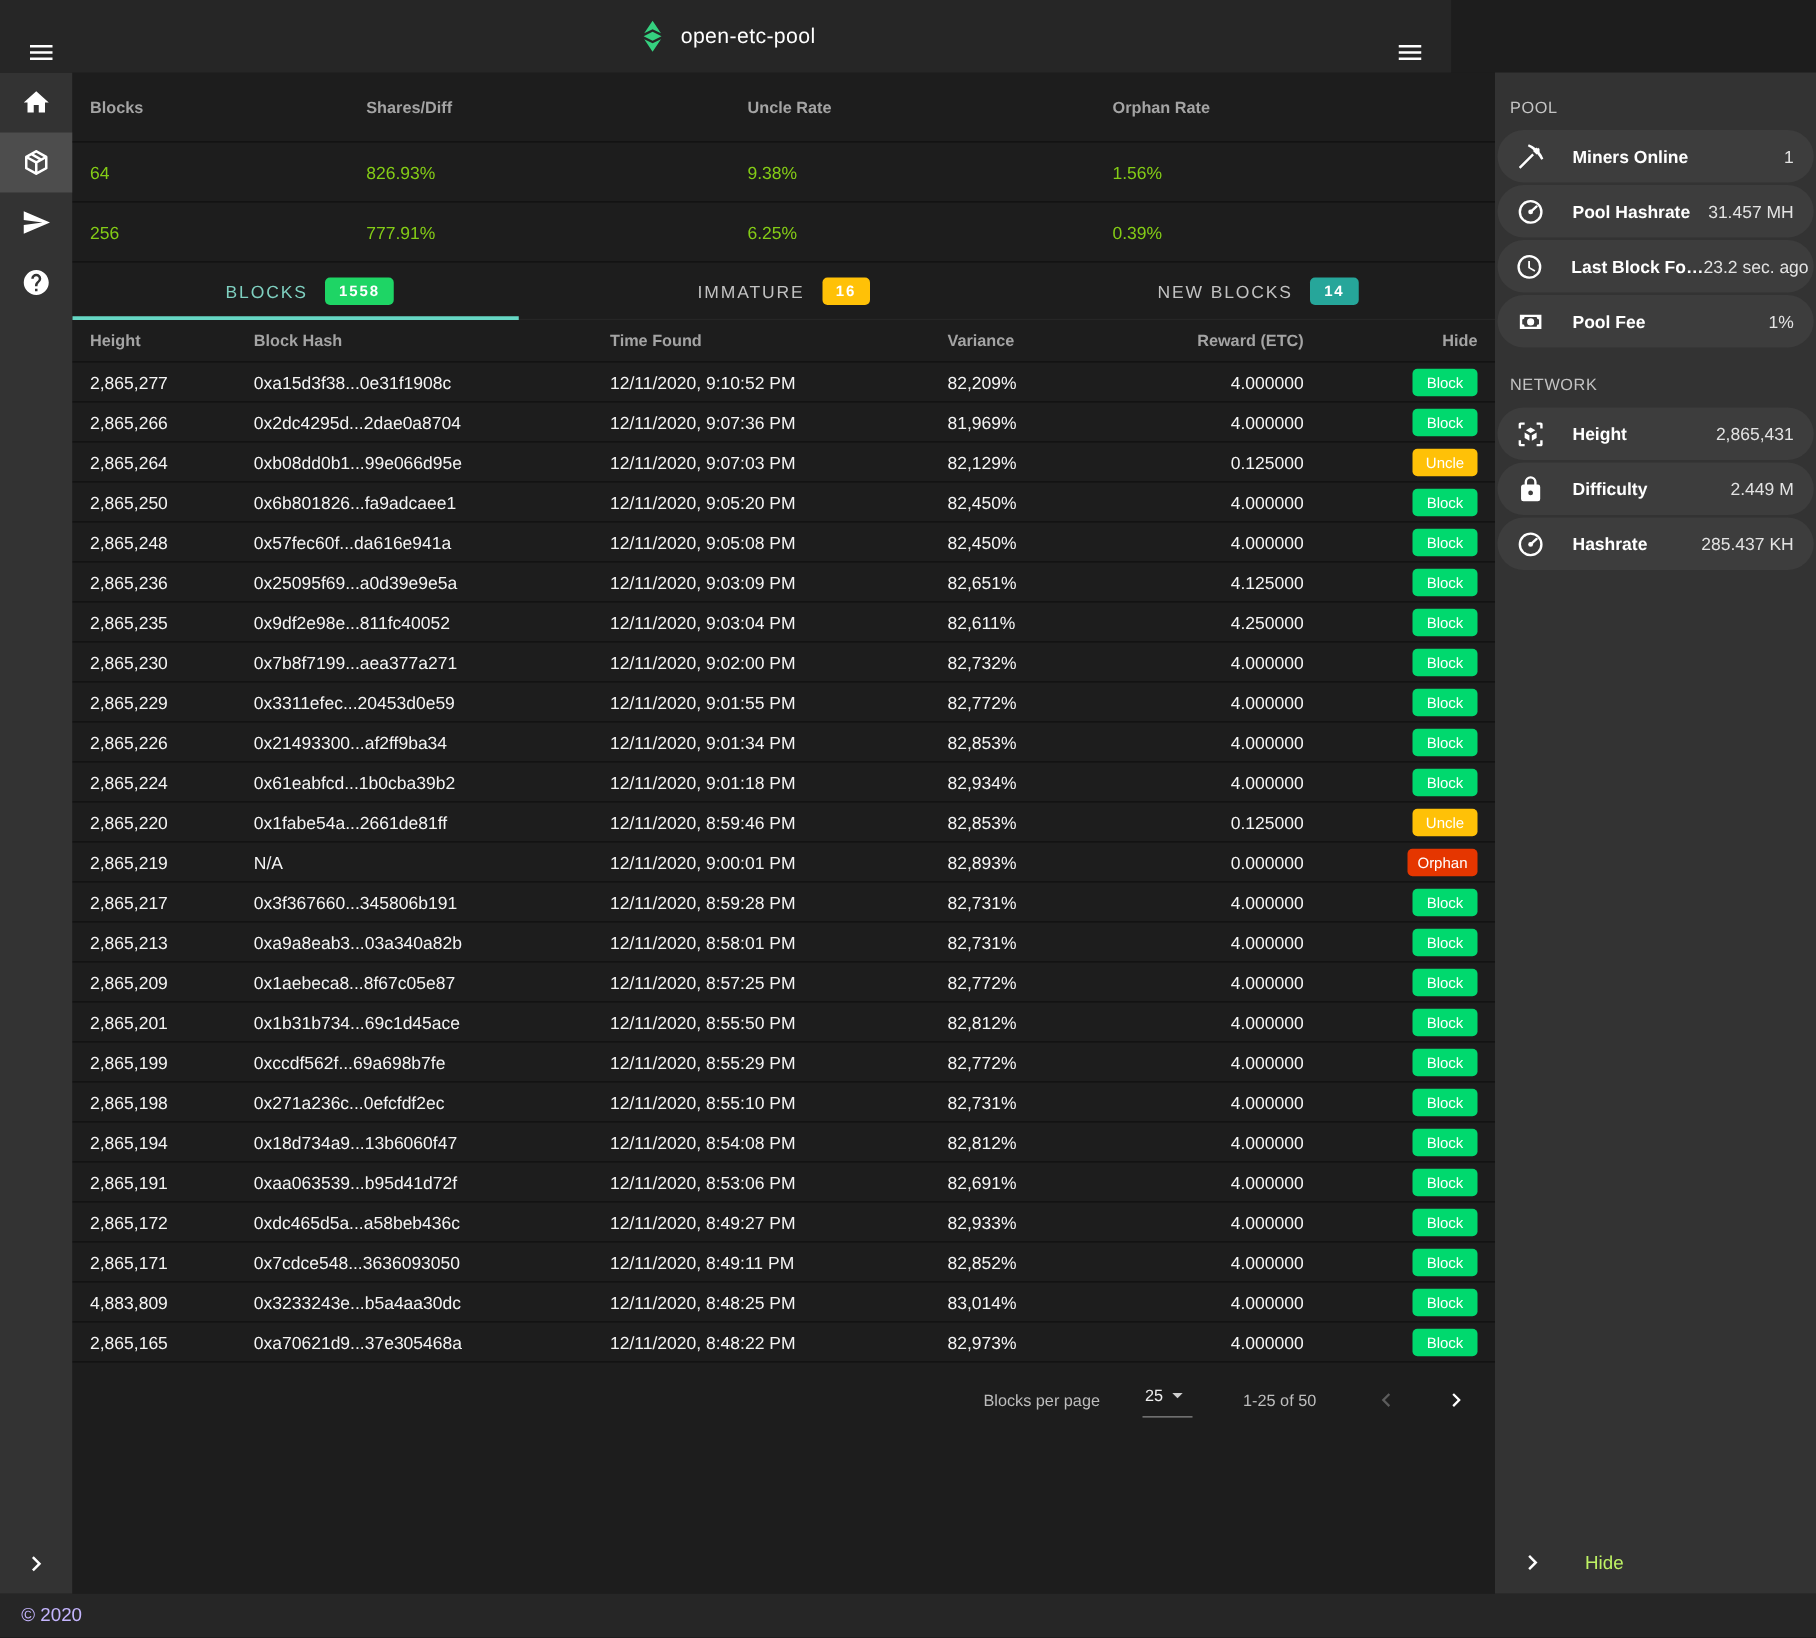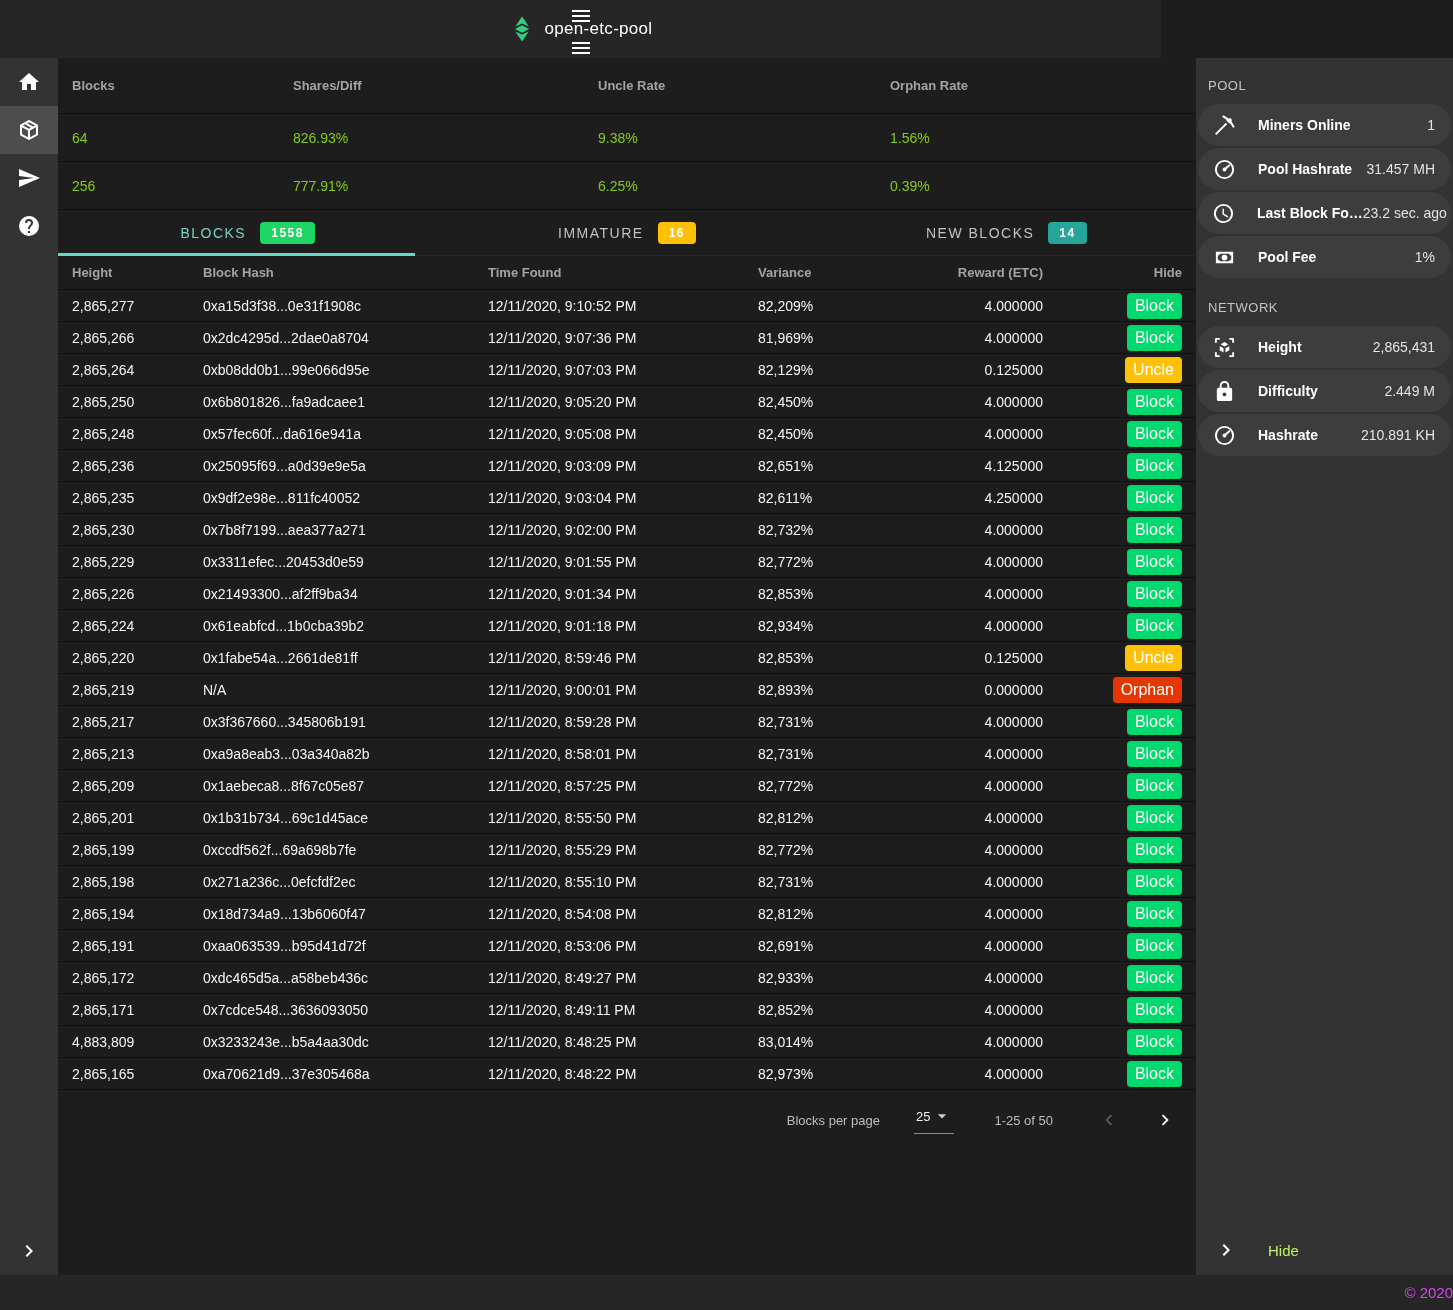--- a/index.html
+++ b/index.html
@@ -6,22 +6,22 @@
   html,body { width:1453px; height:1310px; overflow:hidden; }
   body {
     font-family: "Liberation Sans", sans-serif;
     background:#1d1d1d; color:#f5f5f5; position:relative;
   }
   svg { display:block; }
 
   
   .topbar {
     position:absolute; top:0; left:0; width:1161px; height:58px;
-    background:#262626; display:flex; align-items:center; justify-content:space-between;
-    padding:0 17px; z-index:5;flex-direction:column;
+    background:#262626; display:flex; align-items:flex-end; justify-content:space-between;
+    padding:0 17px; z-index:5;
   }
   .icon-btn { background:none; border:none; cursor:pointer; padding:4px; display:flex; align-items:center; }
   .brand {
     position:absolute; left:50%; top:0; transform:translateX(-50%);
     height:58px; display:flex; align-items:center; gap:10px;
   }
   .brand .title { font-size:17px; color:#ffffff; letter-spacing:.3px; }
 
   
   .shell { position:absolute; top:58px; left:0; width:1453px; height:1217px; display:flex; }
@@ -57,21 +57,21 @@
   .badge-amber { background:#ffc107; }
   .badge-teal  { background:#26a69a; }
 
   .blocks-grid { display:grid; grid-template-columns:131px 285px 270px 145px 140px 1fr; align-items:center; padding:0 14px; }
   .bhead { height:34px; font-size:13px; font-weight:bold; color:#a4a4a4; border-bottom:1px solid #111111; }
   .brow  { height:32px; font-size:14px; color:#f5f5f5; border-bottom:1px solid #111111; }
   .c-reward, .h-reward { text-align:right; }
   .c-type, .h-type { text-align:right; }
   .chip {
     display:inline-block; min-width:52px; text-align:center; padding:4px 8px;
-    border-radius:4px; font-size:16px; color:#ffffff;
+    border-radius:4px; font-size:12px; color:#ffffff;
   }
   .chip-block  { background:#00d96e; }
   .chip-uncle  { background:#ffc107; }
   .chip-orphan { background:#e53600; }
 
   .paginator {
     height:60px; display:flex; align-items:center; justify-content:flex-end;
     padding-right:16px; font-size:13px; color:#bdbdbd; gap:0;
   }
   .pp-label { margin-right:34px; }
@@ -98,21 +98,21 @@
   .side-spacer { flex:1; }
   .hide-row {
     height:50px; display:flex; align-items:center; cursor:pointer; padding-left:18px; gap:30px;
     font-size:15px; color:#bef264;
   }
 
   
   .footer {
     position:absolute; bottom:0; left:0; width:1453px; height:35px;
     background:#262626; display:flex; align-items:center; padding-left:17px;
-    font-size:15px; color:#d946ef;justify-content:flex-end;
+    font-size:15px; color:#c4b5fd;
   }
 </style>
 </head>
 <body>
 
 <header class="topbar">
   <button class="icon-btn">
     <span>
       <svg width="24" height="24" viewBox="0 0 24 24">
           <path fill="#ffffff" d="M3,6H21V8H3V6M3,11H21V13H3V11M3,16H21V18H3V16Z"></path>
@@ -546,21 +546,21 @@
     </div>
     <div class="stat-pill">
       <span class="s-icon">
         <svg width="23" height="23" viewBox="0 0 24 24">
             <circle cx="12" cy="12" r="9" fill="none" stroke="#ffffff" stroke-width="2"></circle>
             <path d="M12 12 L17 7.5" stroke="#ffffff" stroke-width="2" stroke-linecap="round"></path>
             <circle cx="12" cy="12" r="2" fill="#ffffff"></circle>
           </svg>
       </span>
       <span class="s-label">Hashrate</span>
-      <span class="s-value">210.891 KH</span>
+      <span class="s-value">285.437 KH</span>
     </div>
 
     <div class="side-spacer"></div>
 
     <div class="hide-row">
       <span>
         <svg width="24" height="24" viewBox="0 0 24 24">
             <path fill="#ffffff" d="M8.59,16.58L13.17,12L8.59,7.41L10,6L16,12L10,18L8.59,16.58Z"></path>
           </svg>
       </span>

